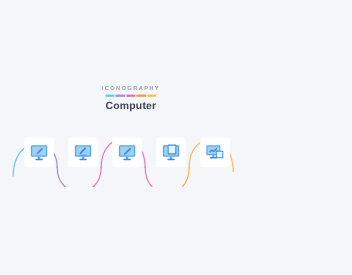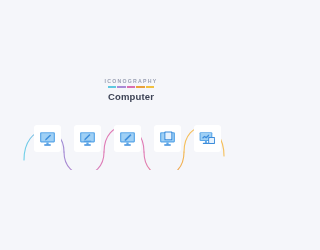--- a/index.html
+++ b/index.html
@@ -9,21 +9,21 @@
   body {
     width: 238px;
     height: 250px;
     background: #f5f6fa;
     font-family: "Liberation Sans", sans-serif;
     overflow: hidden;
     position: relative;
   }
   #root {
     position: absolute;
-    left: 12px;
+    left: 0;
     top: 0;
     width: 238px;
     height: 202px;
   }
 
   
   .header {
     position: absolute;
     left: 0;
     top: 78px;

